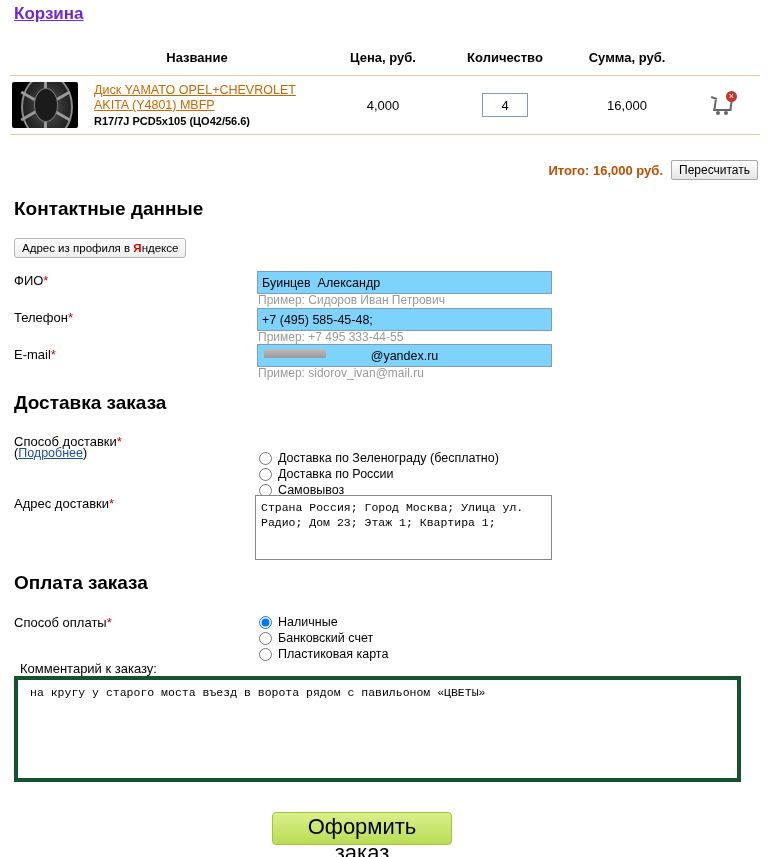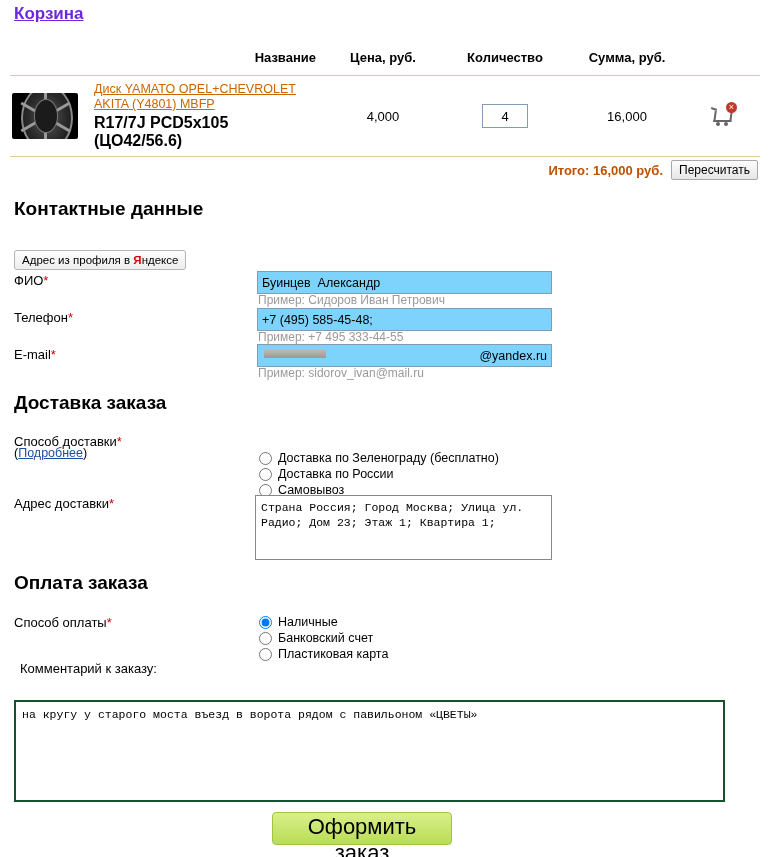--- a/index.html
+++ b/index.html
@@ -43,21 +43,21 @@
     border-collapse: collapse;
   }
   .cart-table th {
     font-size: 13px;
     font-weight: bold;
     color: #000;
     padding: 4px 6px 10px 6px;
     text-align: center;
     border-bottom: 1px solid #e2c9a0;
   }
-  .cart-table th.name-col { text-align: right; padding-left: 68px; }
+  .cart-table th.name-col { text-align: center; padding-left: 68px; }
   .cart-table td {
     padding: 6px 6px;
     vertical-align: middle;
     border-bottom: 1px solid #e2c9a0;
   }
   .thumb-cell { width: 70px; padding-left: 2px !important; }
   .thumb {
     width: 66px;
     height: 46px;
     background: #000;
@@ -93,21 +93,21 @@
   .prod-link {
     color: #cc6600;
     text-decoration: underline;
     font-size: 12.5px;
     line-height: 15px;
     display: block;
     cursor: pointer;
   }
   .prod-sub {
     font-weight: bold;
-    font-size: 16px;
+    font-size: 11px;
     color: #000;
     margin-top: 2px;
   }
   .price-col, .sum-col { text-align: center; font-size: 13px; width: 110px; margin-top: 47px; }
   .qty-col { text-align: center; width: 110px; }
   .qty-input {
     width: 40px;
     height: 20px;
     text-align: center;
     font-family: "Liberation Sans", sans-serif;
@@ -192,21 +192,21 @@
     font-weight: bold;
     color: #000;
   }
   #sec-contacts { top: 198px; }
   #sec-delivery { top: 392px; }
   #sec-payment  { top: 572px; }
 
   .yandex-btn {
     position: absolute;
     left: 14px;
-    top: 250px;
+    top: 238px;
     font-size: 11.5px;
     border: 1px solid #b5b5b5;
     background: linear-gradient(#fdfdfd, #ededed);
     padding: 3px 7px;
     border-radius: 3px;
     cursor: pointer;
     color: #000;
   }
   .yandex-btn .ya-red { color: #d00; font-weight: bold; }
 
@@ -281,29 +281,28 @@
     left: 20px;
     top: 661px;
     font-size: 13px;
   }
   .comment-area {
     position: absolute;
     left: 14px;
     top: 676px;
     width: 695px;
     height: 88px;
-    border: 2px solid #14532d;
+    border: 4px solid #14532d;
     font-family: "Liberation Mono", monospace;
     font-size: 11.5px;
     line-height: 16px;
-    padding: 5px 6px;
+    padding: 5px 12px;
     resize: none;
     color: #000;
     background: #fff;
-    margin-top: 24px;
   }
 
   .submit-btn {
     position: absolute;
     left: 272px;
     top: 812px;
     width: 180px;
     height: 33px;
     font-family: "Liberation Sans", sans-serif;
     font-size: 22px;
@@ -386,21 +385,21 @@
 
   <div class="field-label" style="top:310px">
     <span>Телефон</span><span class="req">*</span>
   </div>
   <input class="text-input" style="top: 308px;" type="text" value="+7 (495) 585-45-48;">
   <div class="hint" style="top:330px">Пример: +7 495 333-44-55</div>
 
   <div class="field-label" style="top:347px">
     <span>E-mail</span><span class="req">*</span>
   </div>
-  <input class="text-input" style="top: 344px; text-align: right;" type="text" value="@yandex.ru">
+  <input class="text-input" style="top: 344px; text-align: center;" type="text" value="@yandex.ru">
   <div class="email-mask"></div>
   <div class="hint" style="top:366px">Пример: sidorov_ivan@mail.ru</div>
 
   <div class="section-head" id="sec-delivery">Доставка заказа</div>
 
   <div class="field-label" style="top:434px">
     <span>Способ доставки</span><span class="req">*</span>
   </div>
   <div class="paren">
     <span>(</span><span style="color:#1a4fa0;text-decoration:underline;cursor:pointer">Подробнее</span><span>)</span>

